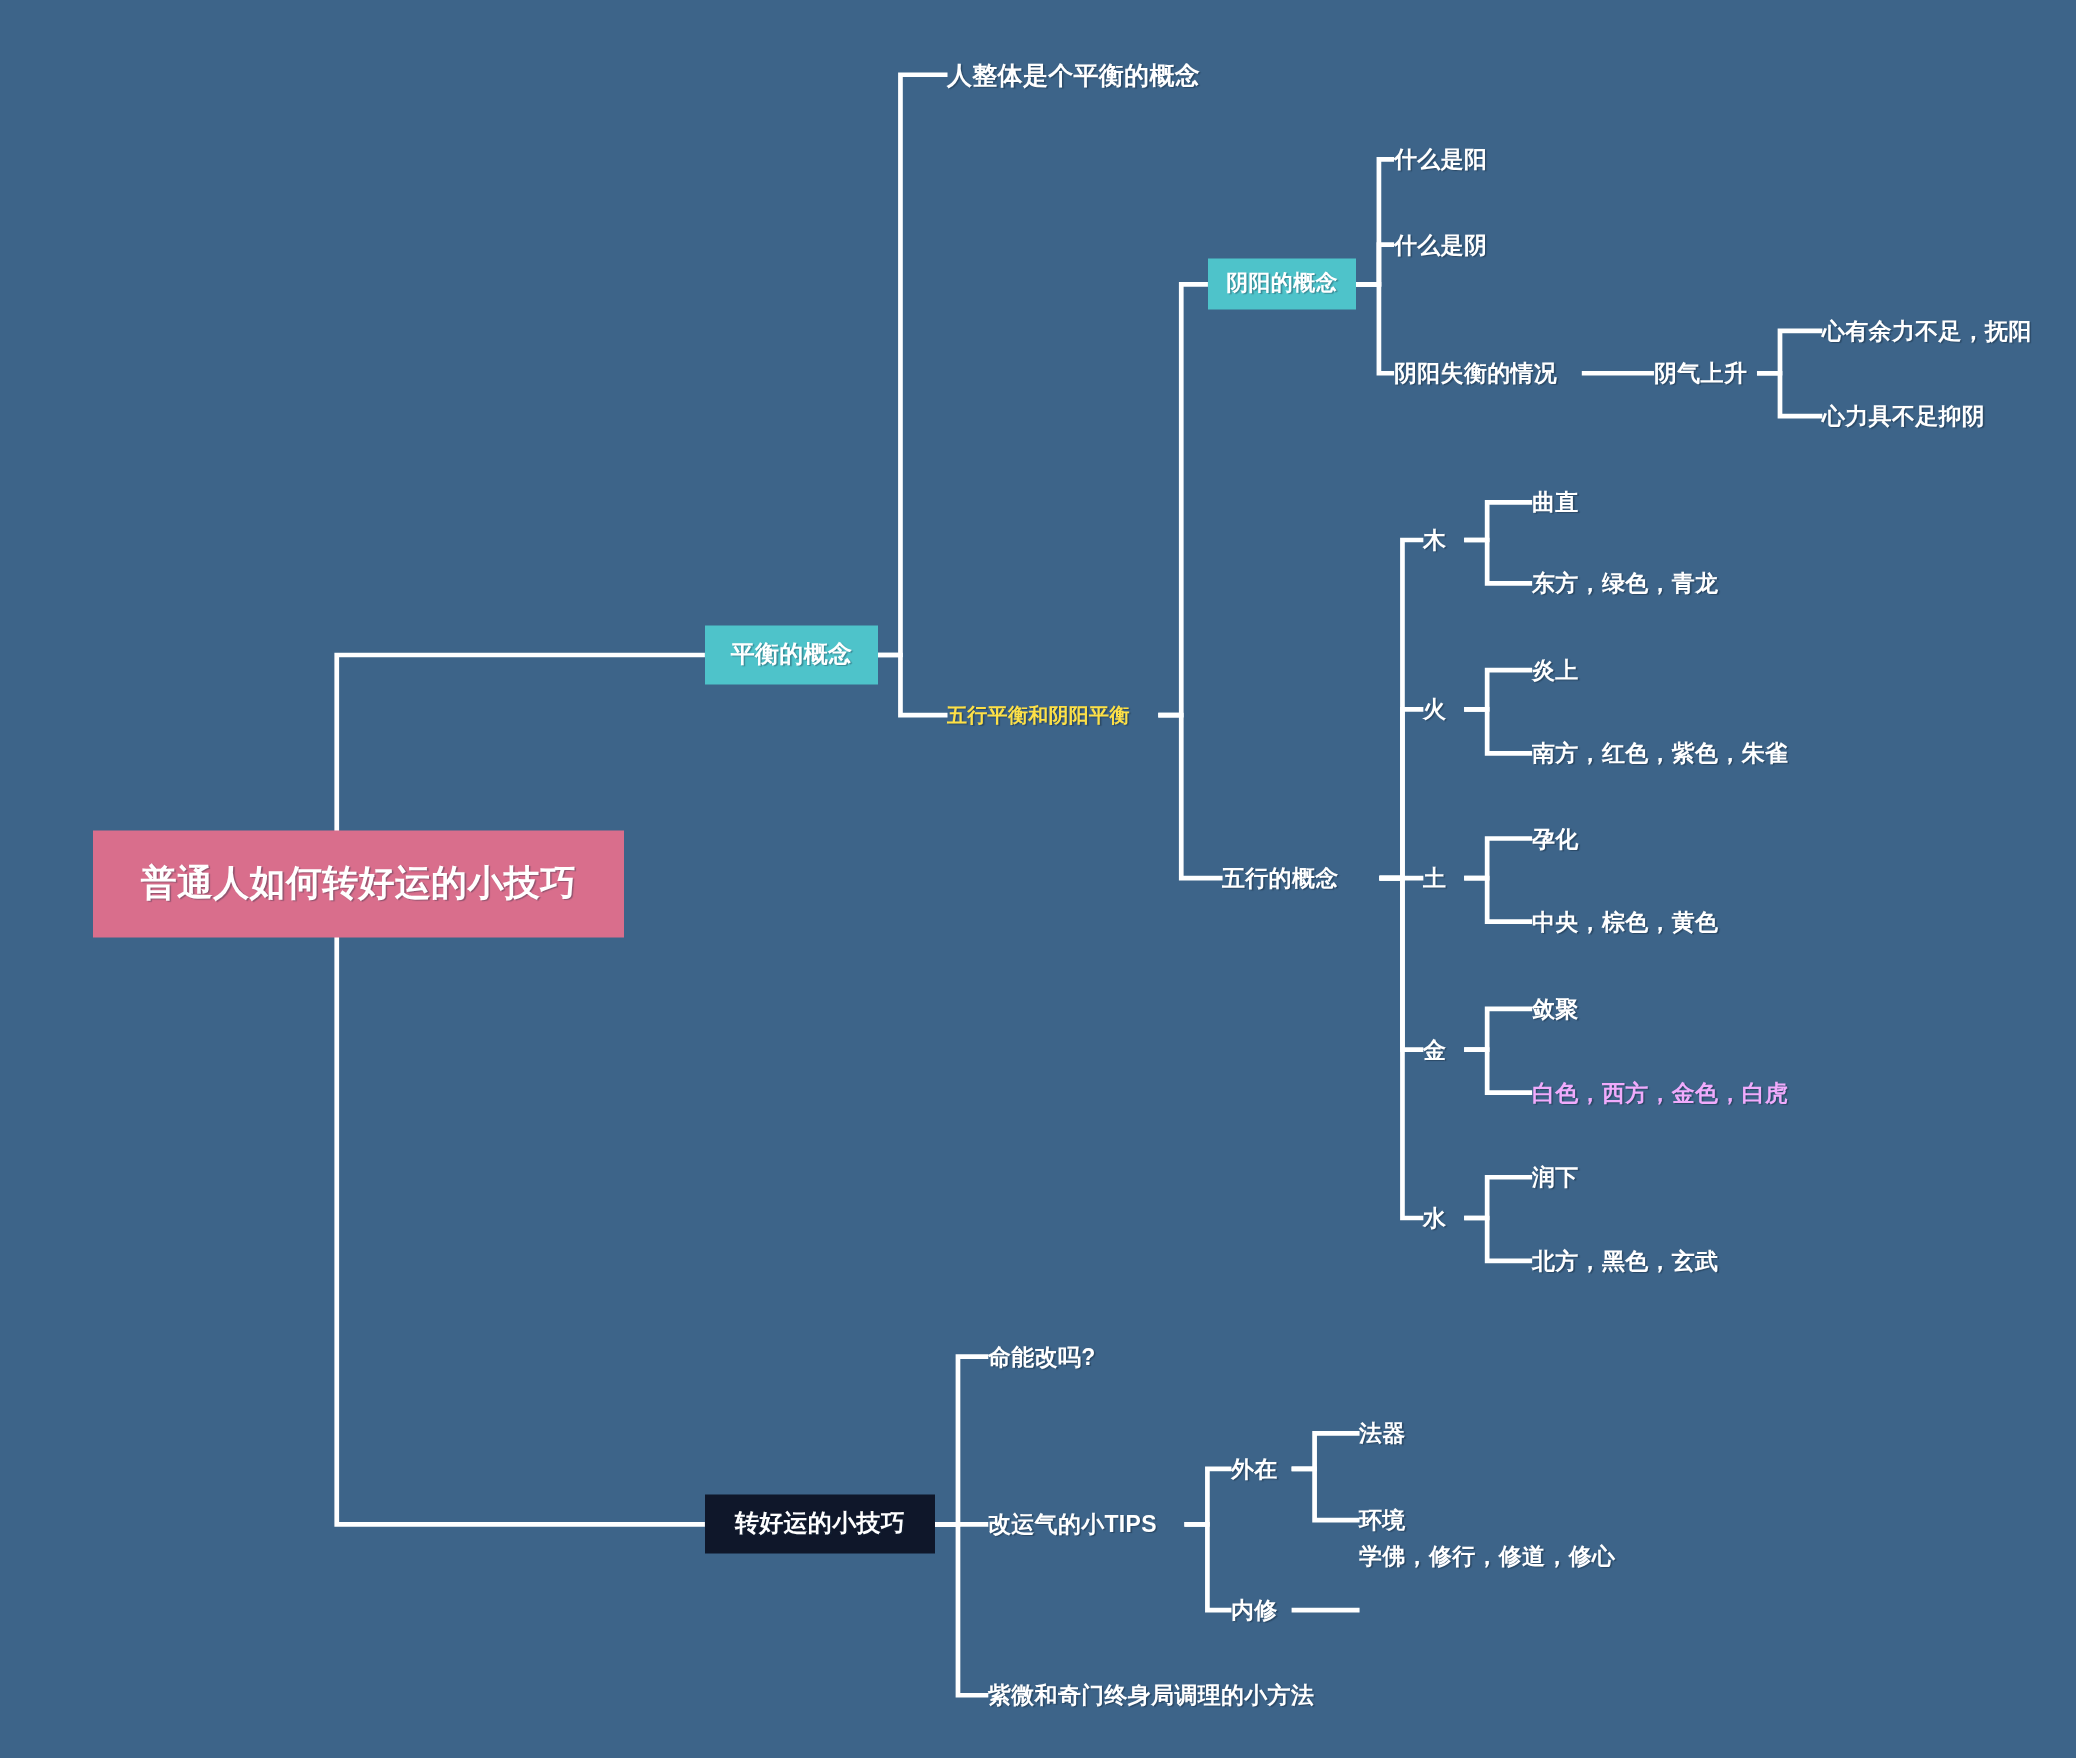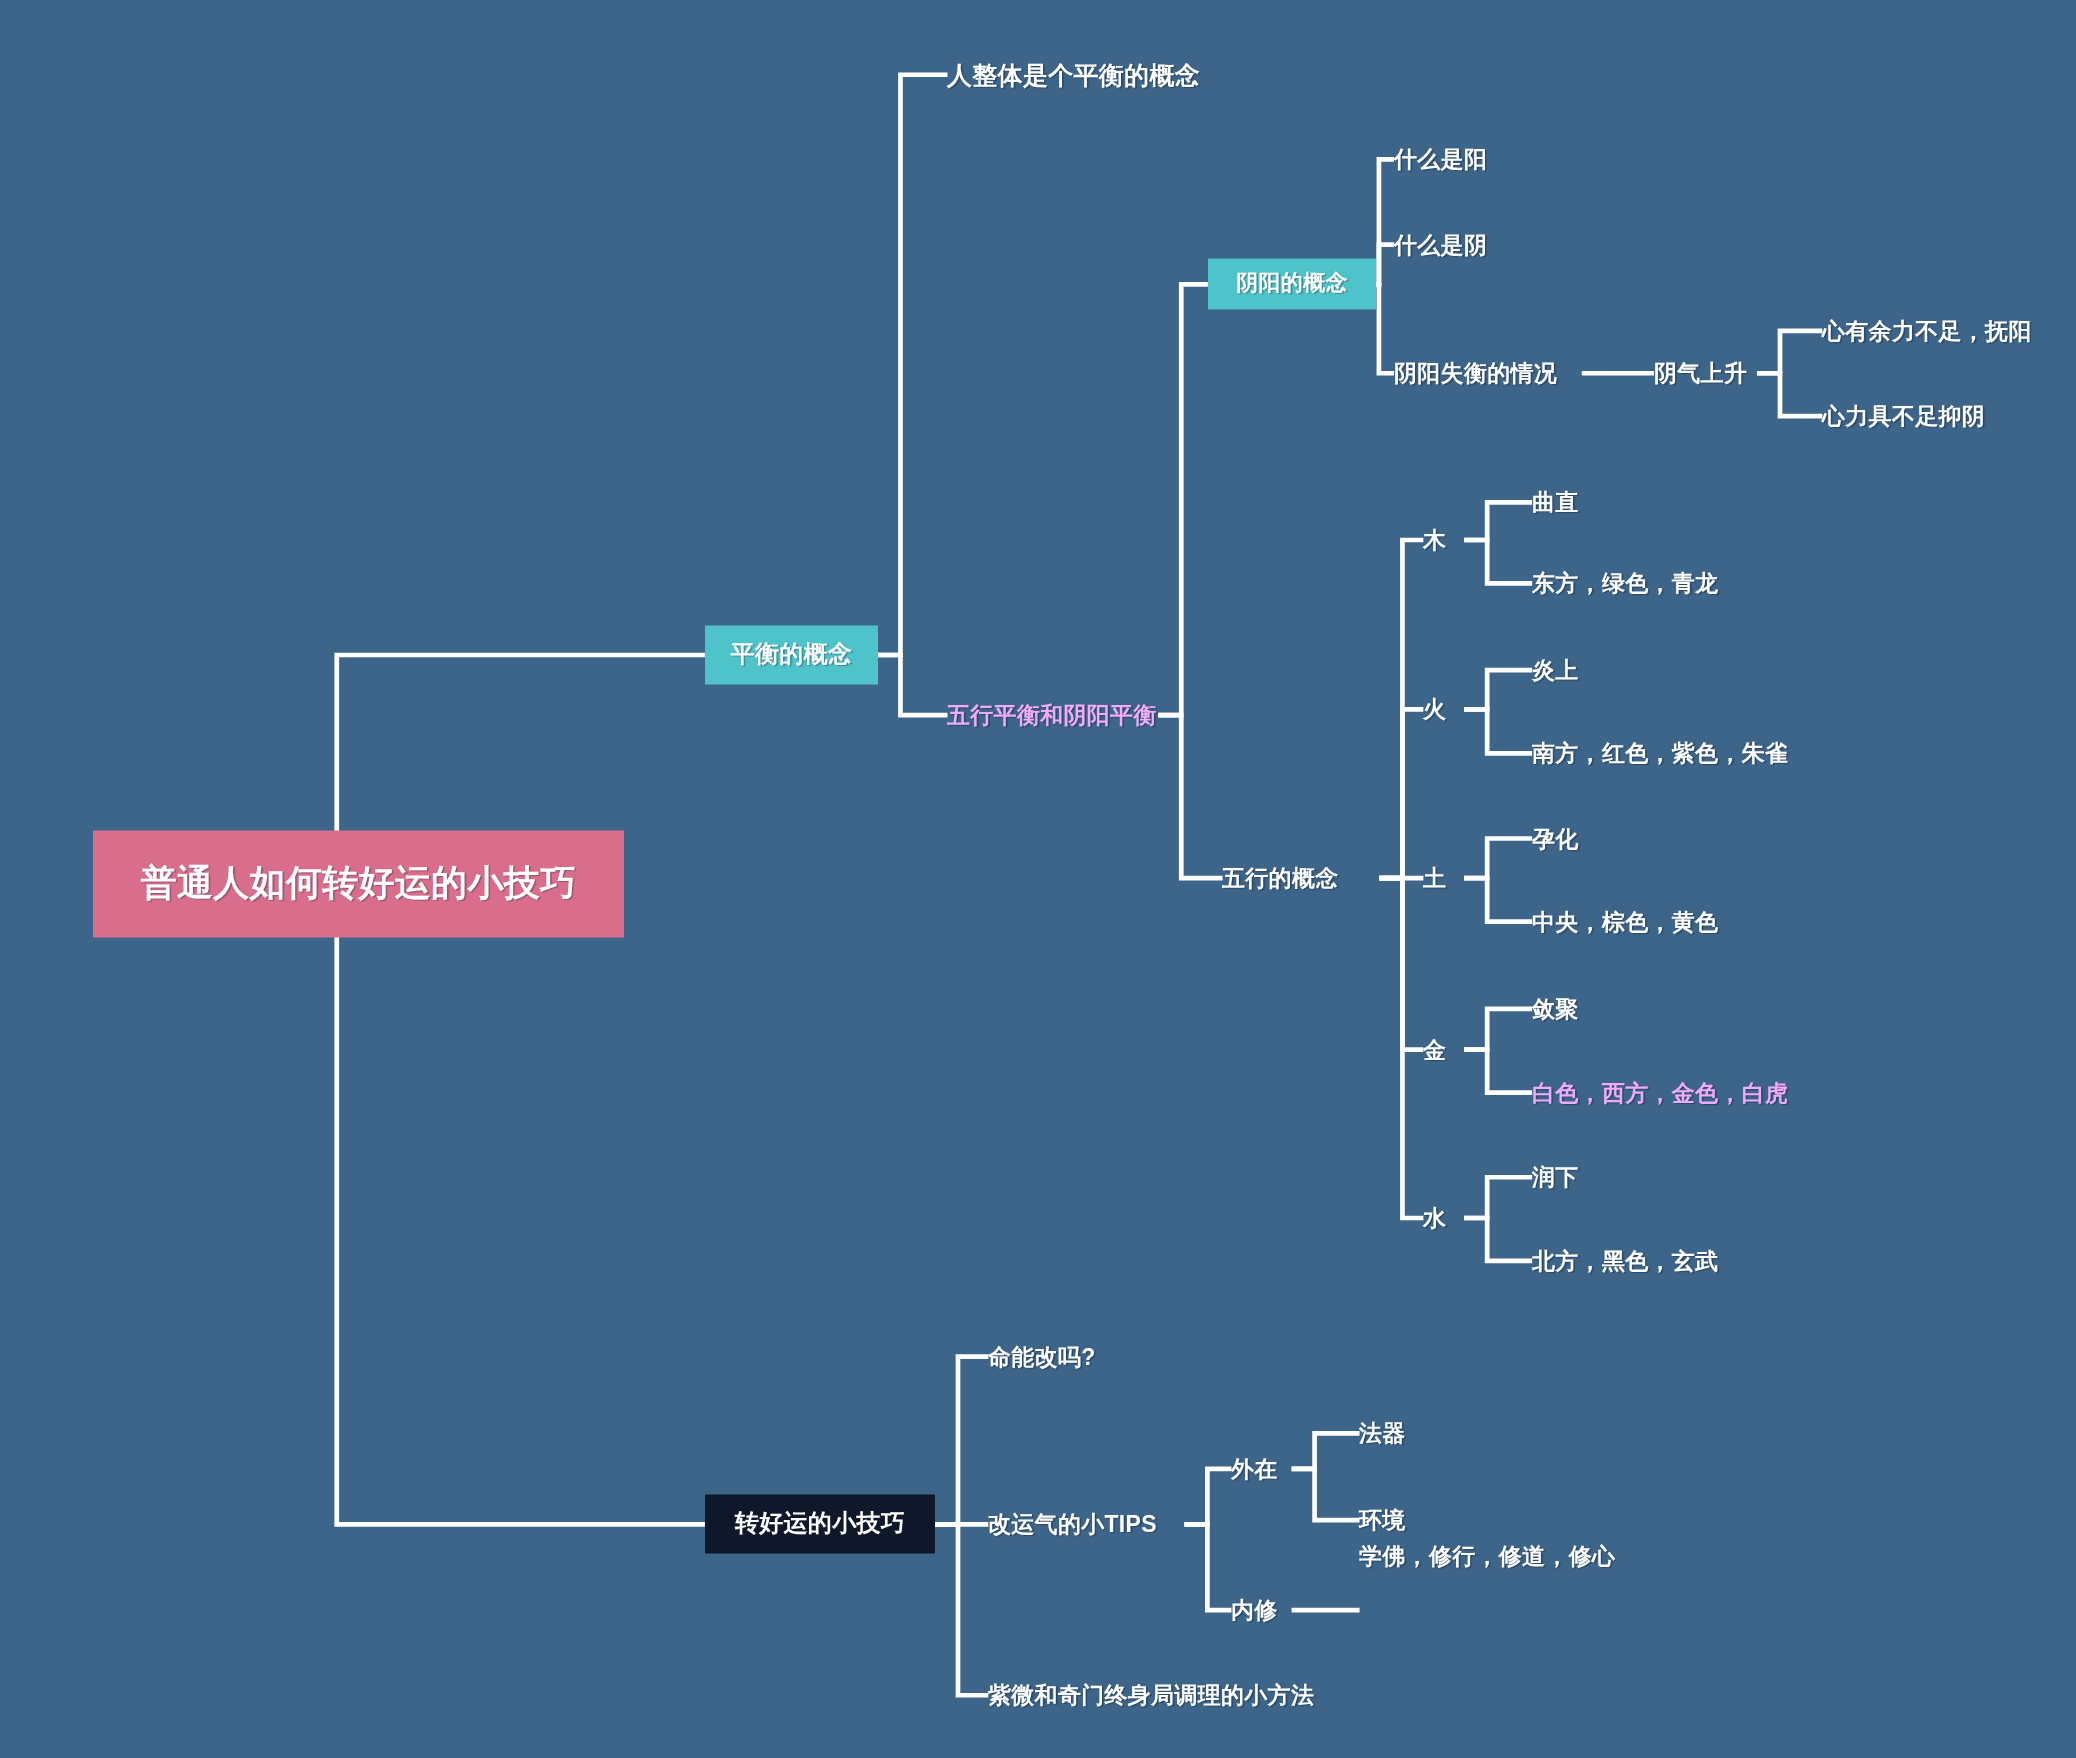--- a/index.html
+++ b/index.html
@@ -176,24 +176,24 @@
       </div>
       <div class="node boxed branch" style="left: 705px; top: 655px; font-size: 24px; width: 173px; height: 59px; background: rgb(78, 195, 202); color: rgb(255, 255, 255);">
         <span class="label">平衡的概念</span>
       </div>
       <div class="node boxed branch" style="left: 705px; top: 1524px; font-size: 24px; width: 230px; height: 59px; background: #0f172a; color: rgb(255, 255, 255);">
         <span class="label">转好运的小技巧</span>
       </div>
       <div class="node plain" style="left: 947px; top: 75px; font-size: 25px; color: rgb(255, 255, 255); text-align: center;">
         <span class="label">人整体是个平衡的概念</span>
       </div>
-      <div class="node plain" style="left: 947px; top: 715px; font-size: 23px; color: #f0abfc;">
+      <div class="node plain" style="left: 947px; top: 715px; font-size: 20px; color: #fde047;">
         <span class="label">五行平衡和阴阳平衡</span>
       </div>
-      <div class="node boxed branch" style="left: 1208px; top: 284px; font-size: 22px; width: 168px; height: 51px; background: rgb(78, 195, 202); color: rgb(255, 255, 255);">
+      <div class="node boxed branch" style="left: 1208px; top: 284px; font-size: 22px; width: 148px; height: 51px; background: rgb(78, 195, 202); color: rgb(255, 255, 255);">
         <span class="label">阴阳的概念</span>
       </div>
       <div class="node plain" style="left: 1222px; top: 878px; font-size: 23px; color: rgb(255, 255, 255);">
         <span class="label">五行的概念</span>
       </div>
       <div class="node plain" style="left: 1394px; top: 159px; font-size: 23px; color: rgb(255, 255, 255);">
         <span class="label">什么是阳</span>
       </div>
       <div class="node plain" style="left: 1394px; top: 245px; font-size: 23px; color: rgb(255, 255, 255);">
         <span class="label">什么是阴</span>

